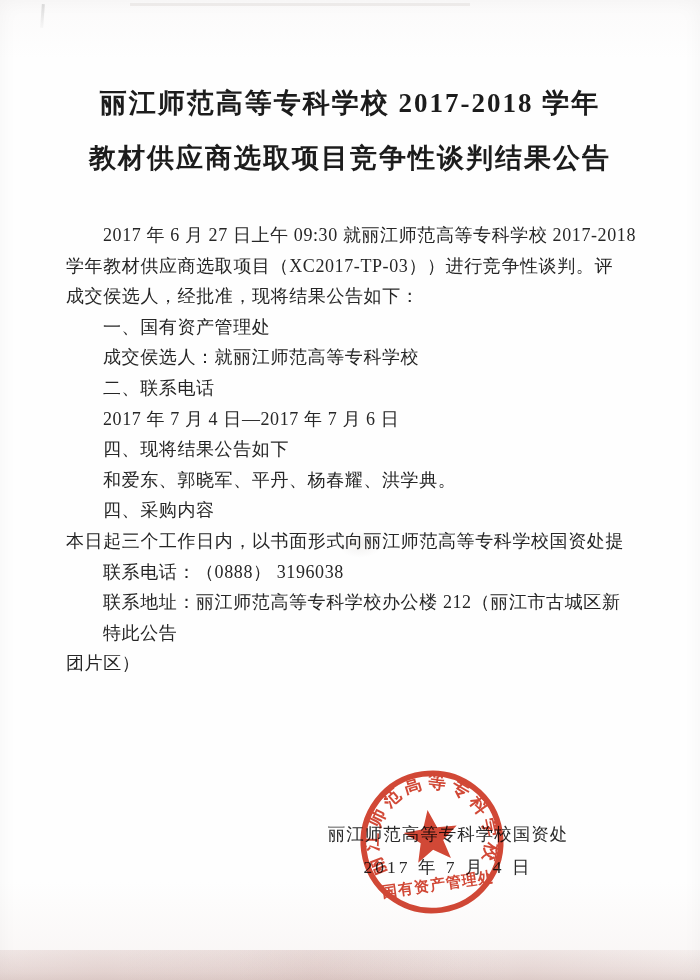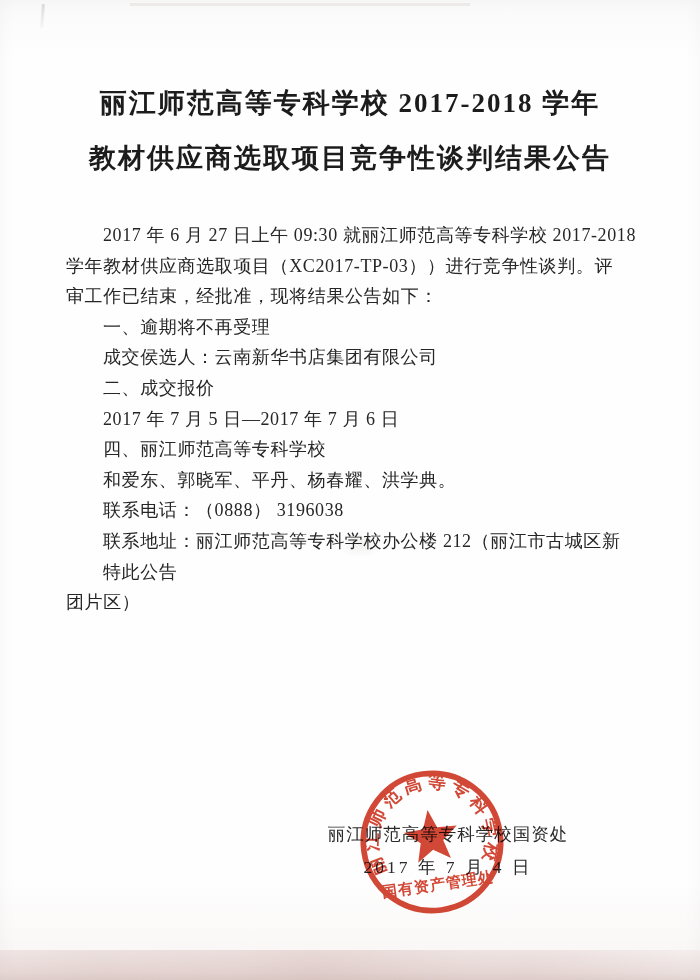--- a/index.html
+++ b/index.html
@@ -74,27 +74,29 @@
   <div class="smudge"></div>
 
   <h1 class="title">
     <div>丽江师范高等专科学校 2017-2018 学年</div>
     <div>教材供应商选取项目竞争性谈判结果公告</div>
   </h1>
 
   <div class="body-text">
     <div class="line ind">2017 年 6 月 27 日上午 09:30 就丽江师范高等专科学校 2017-2018</div>
     <div class="line">学年教材供应商选取项目（XC2017-TP-03））进行竞争性谈判。评</div>
-    <div class="line">审工作已结束，经批准，现将结果公告如下：</div>
-    <div class="line ind">一、逾期将不再受理</div>
-    <div class="line ind">成交侯选人：云南新华书店集团有限公司</div>
-    <div class="line ind">二、成交报价</div>
-    <div class="line ind">2017 年 7 月 5 日—2017 年 7 月 6 日</div>
-    <div class="line ind">四、丽江师范高等专科学校</div>
+    <div class="line">成交侯选人，经批准，现将结果公告如下：</div>
+    <div class="line ind">一、国有资产管理处</div>
+    <div class="line ind">成交侯选人：就丽江师范高等专科学校</div>
+    <div class="line ind">二、联系电话</div>
+    <div class="line ind">2017 年 7 月 4 日—2017 年 7 月 6 日</div>
+    <div class="line ind">四、现将结果公告如下</div>
     <div class="line ind">和爱东、郭晓军、平丹、杨春耀、洪学典。</div>
+    <div class="line ind">四、采购内容</div>
+    <div class="line">本日起三个工作日内，以书面形式向丽江师范高等专科学校国资处提</div>
     <div class="line ind">联系电话：（0888）  3196038</div>
     <div class="line ind">联系地址：丽江师范高等专科学校办公楼 212（丽江市古城区新</div>
     <div class="line ind">特此公告</div>
     <div class="line">团片区）</div>
   </div>
 
   <div class="signature">
     <div>丽江师范高等专科学校国资处</div>
     <div class="sig-date">2017 年 7 月 4 日</div>
   </div>

